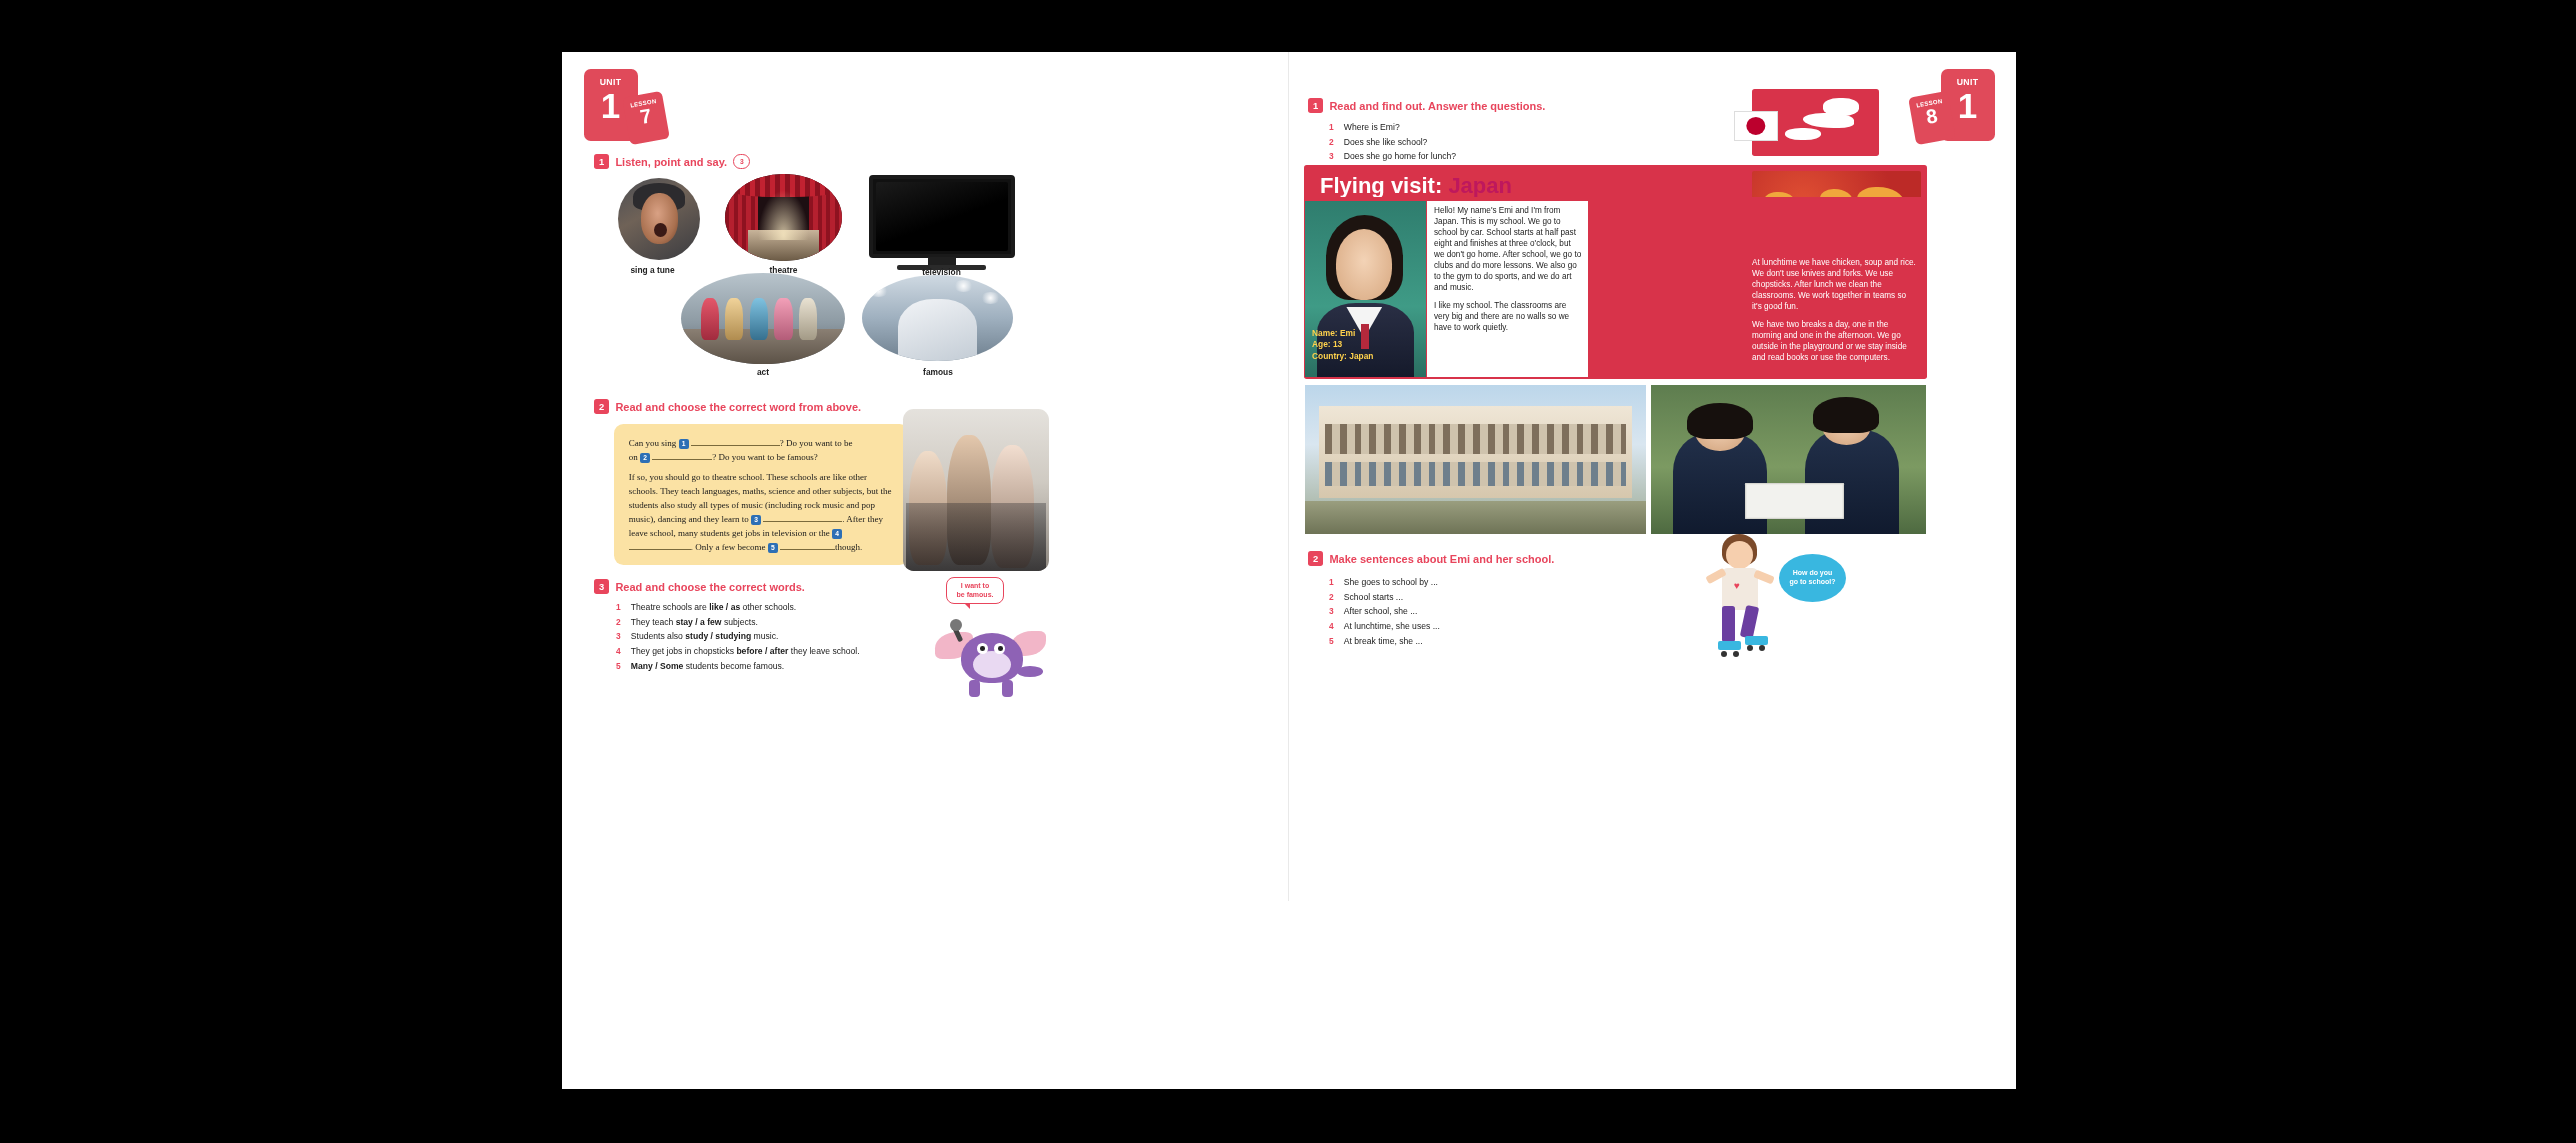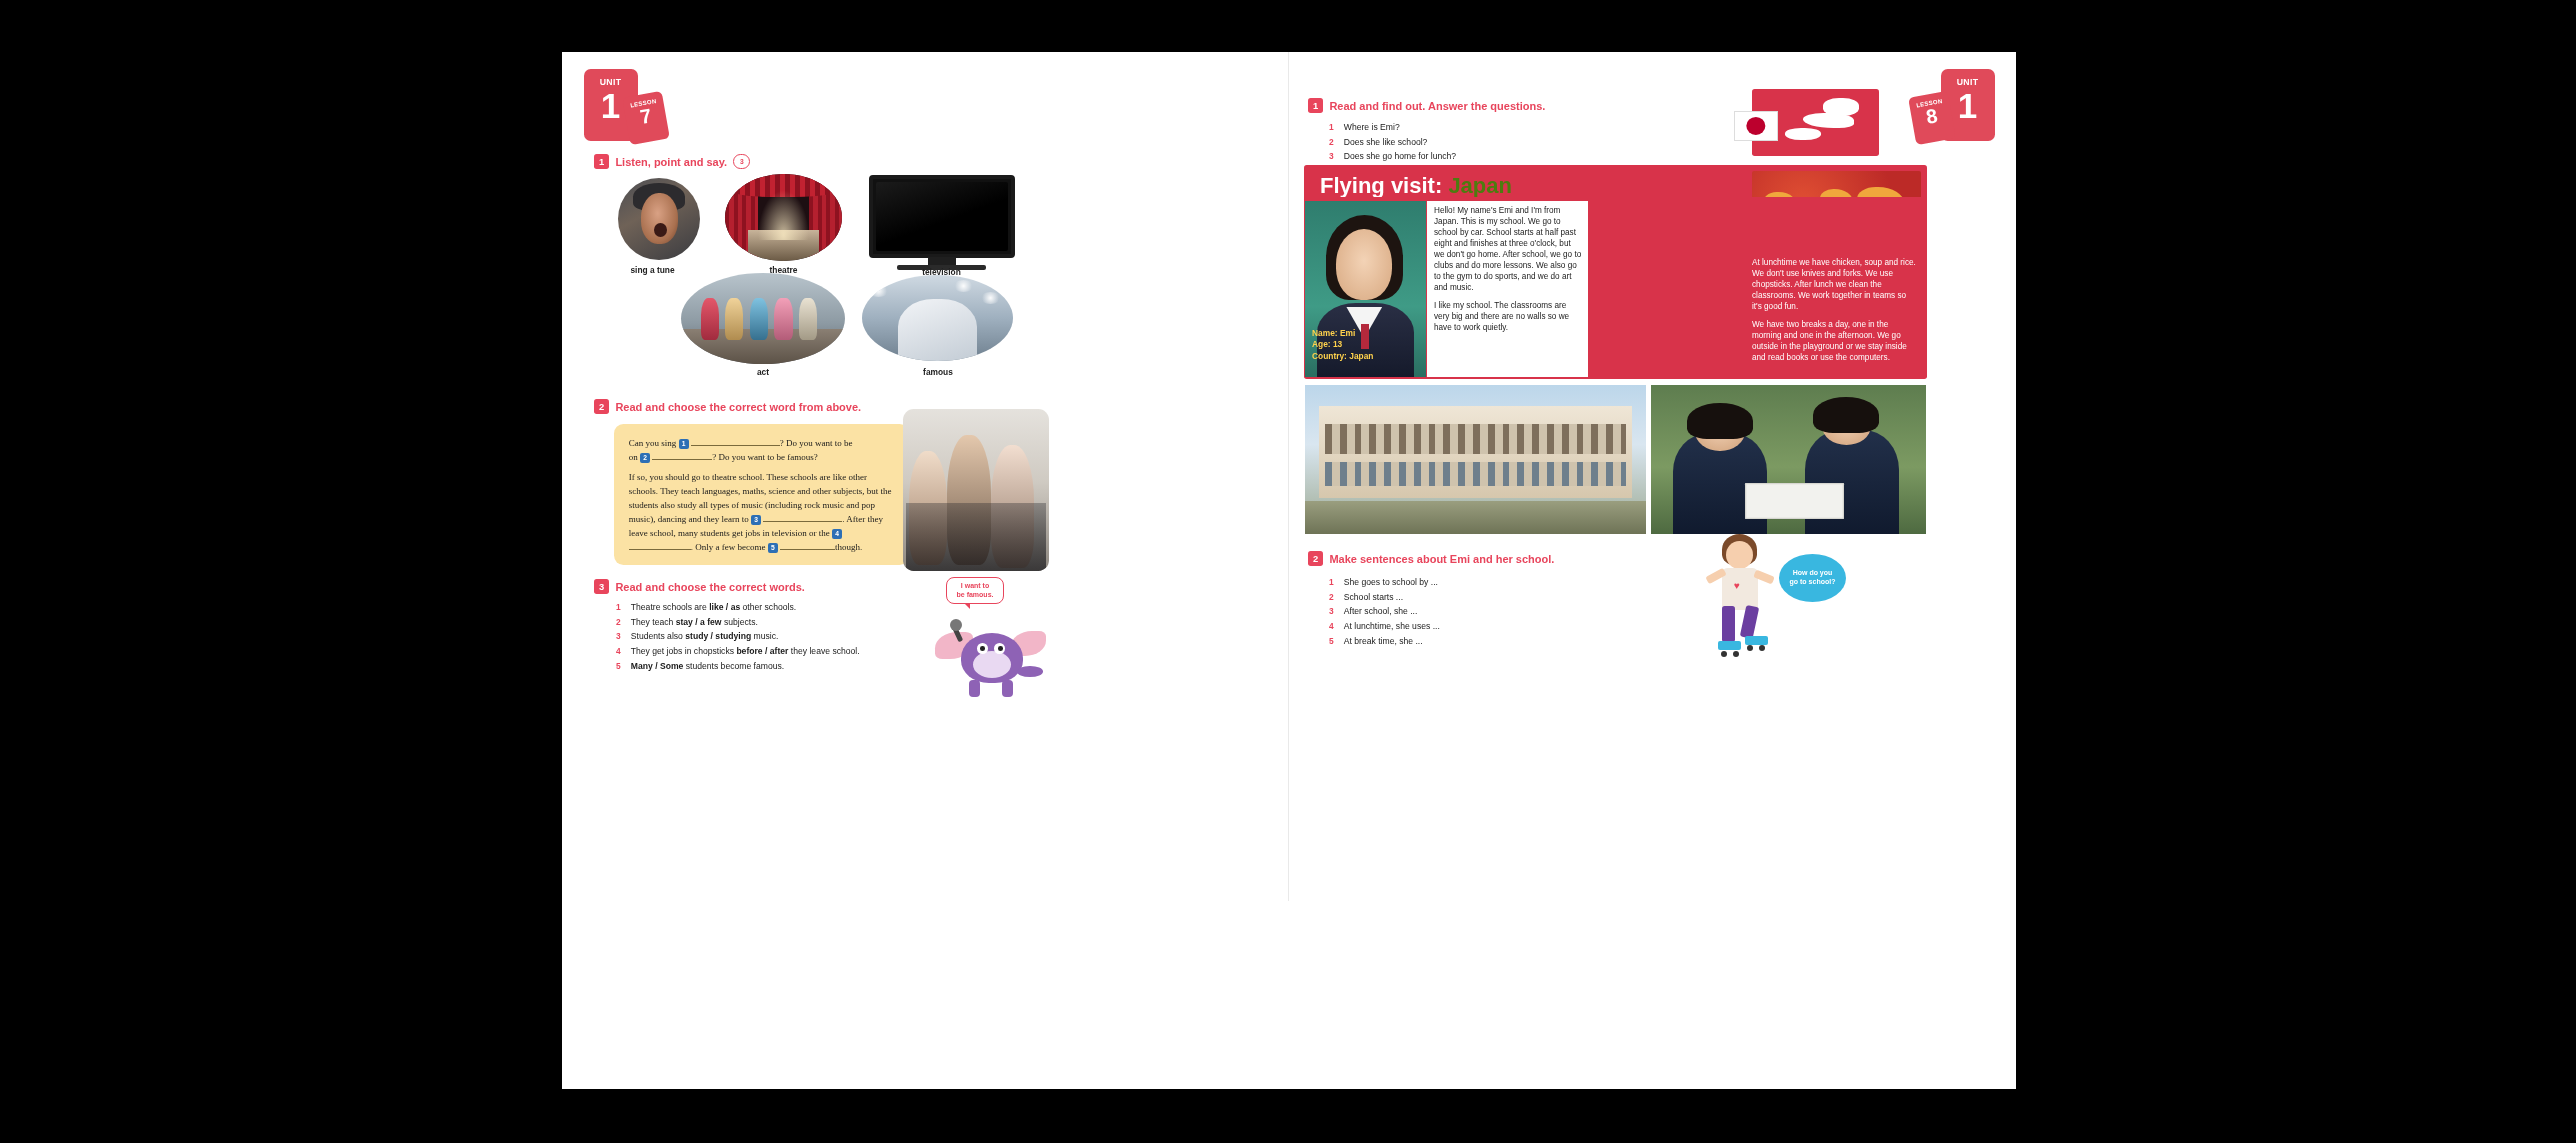--- a/index.html
+++ b/index.html
@@ -204,21 +204,21 @@
     color: #fff; font-size: 14px; font-weight: bold;
     display: flex; align-items: center; justify-content: center;
     border-radius: 5.4px;
   }
 
   
   .fv-panel { position: absolute; background: #d8334a; border-radius: 2.7px; overflow: hidden; }
   .fv-title {
     position: absolute; color: #fff; font-size: 22px; font-weight: bold;
   }
-  .fv-title .jp { color: #4d7c0f; }
+  .fv-title .jp { color: #be185d; }
 
   .emi-photo {
     position: absolute; overflow: hidden;
     background: linear-gradient(180deg,#2f7d6e 0%,#3f9b86 60%,#2a6e61 100%);
   }
   .emi-photo .head {
     position: absolute; left: 26%; top: 16%; width: 46%; height: 40%;
     background: radial-gradient(ellipse at 50% 45%, #f3d3b6, #d7a77f);
     border-radius: 50% 50% 45% 45%;
   }

